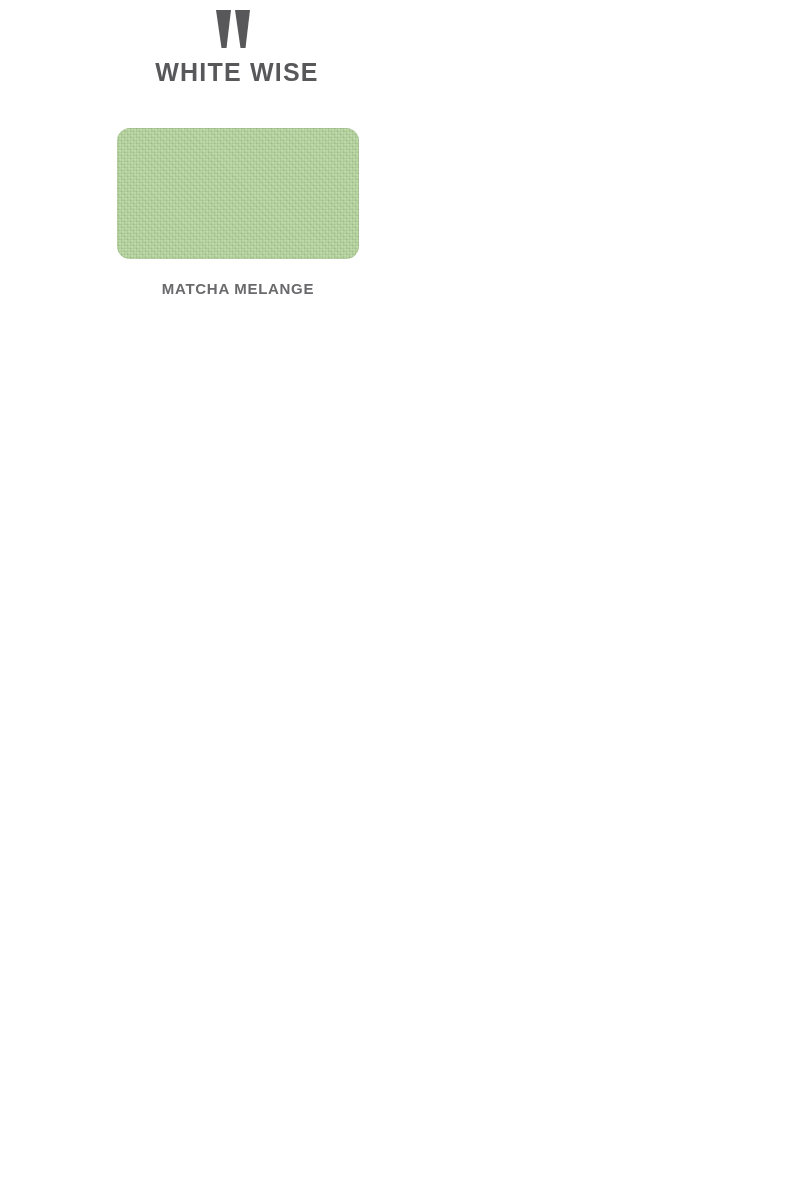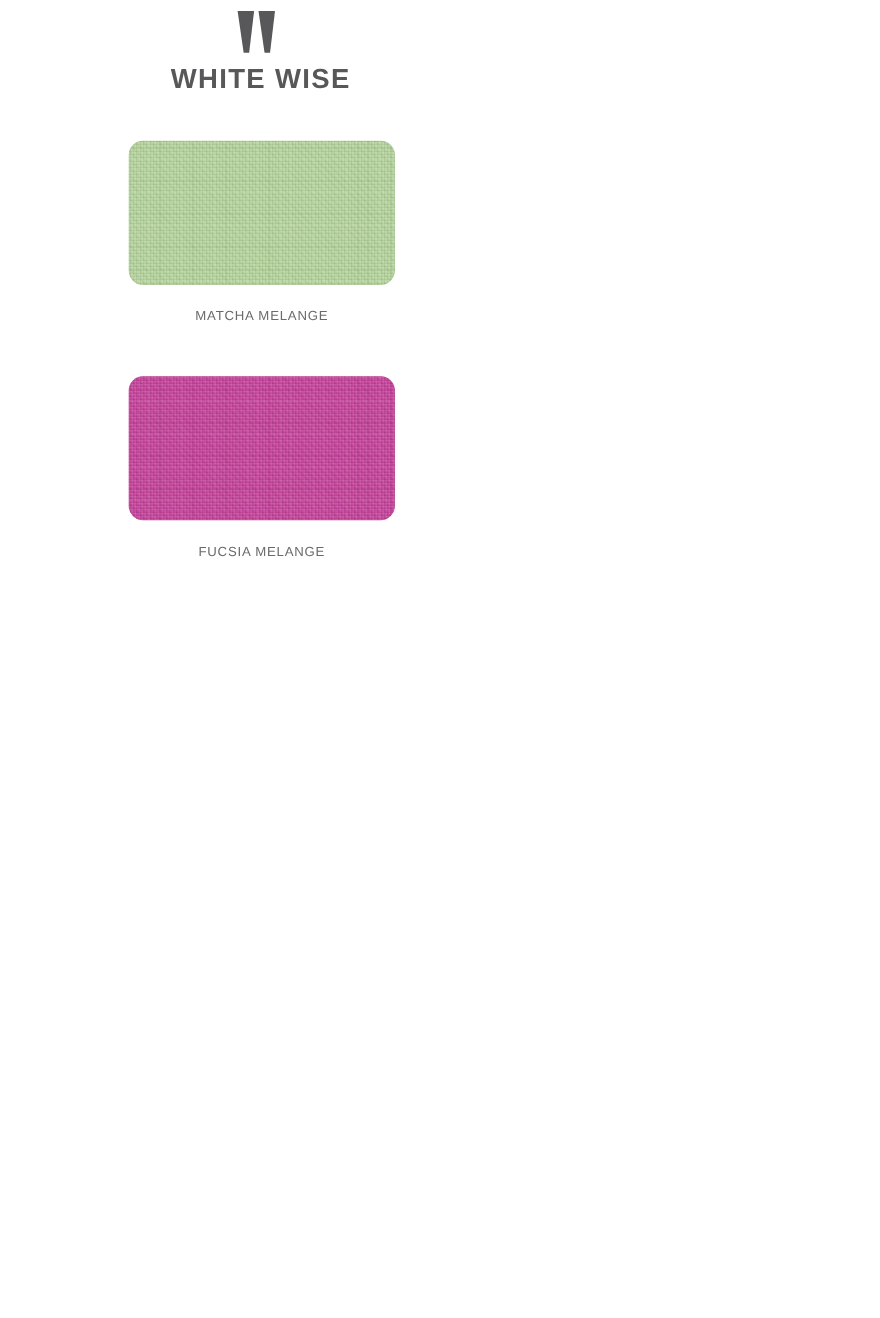--- a/index.html
+++ b/index.html
@@ -143,22 +143,22 @@
       repeating-linear-gradient(45deg,
         rgba(0,0,0,0.022) 0px,
         rgba(0,0,0,0.022) 2px,
         rgba(255,255,255,0.03) 2px,
         rgba(255,255,255,0.03) 5px);
     pointer-events: none;
   }
 
   .swatch-label {
     margin-top: 21px;
-    font-size: 12px;
-    font-weight: normal;
+    font-size: 15px;
+    font-weight: bold;
     letter-spacing: 0.7px;
     color: #6a6a6d;
     text-align: center;
     white-space: nowrap;
   }
 </style>
 </head>
 <body style="background-color: rgb(255, 255, 255);">
 
 <div class="header">
@@ -184,20 +184,16 @@
       <div class="swatch-chip" style="background-color: rgb(180, 212, 156);"></div>
       <div class="swatch-label">MATCHA MELANGE</div>
     </div>
 
 
   </div>
 
   <div class="swatch-row">
 
 
-    <div class="swatch-cell">
-      <div class="swatch-chip" style="background-color: rgb(196, 64, 154);"></div>
-      <div class="swatch-label">FUCSIA MELANGE</div>
-    </div>
 
   </div>
 
 </div>
 
 </body></html>

